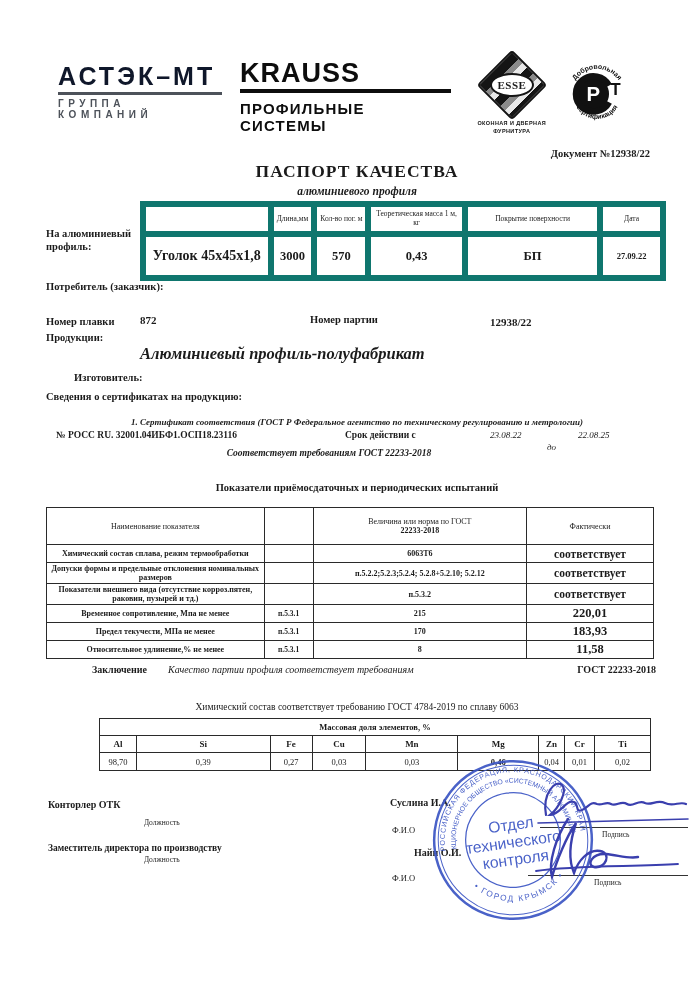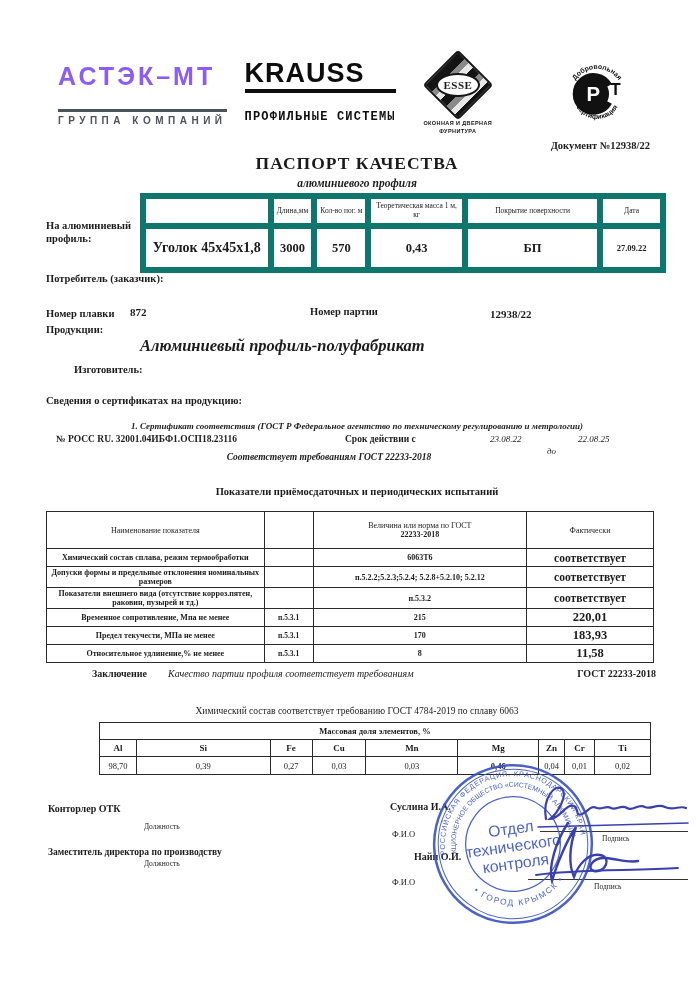--- a/index.html
+++ b/index.html
@@ -6,41 +6,41 @@
   .page{
     width:698px;height:1000px;background:#ffffff;position:relative;
     font-family:"Liberation Serif", serif;color:#1b1b1b;overflow:hidden;
   }
   .content{position:absolute;left:46px;top:0;width:622px;}
 
   
   .header{display:flex;align-items:flex-start;margin:56px 0 0 12px;}
   .astek{margin-top:6px;}
   .astek .nm{font-family:"Liberation Sans",sans-serif;font-weight:bold;font-size:25px;
-    letter-spacing:3px;color:#8b5cf6;border-bottom:3px solid #4d525a;padding-bottom:18px;}
+    letter-spacing:3px;color:#0f172a;border-bottom:3px solid #4d525a;padding-bottom:1px;}
   .astek .sub{font-family:"Liberation Sans",sans-serif;font-size:10px;font-weight:bold;
     letter-spacing:4.5px;color:#4d525a;margin-top:3px;}
   .krauss{margin:2px 0 0 18px;}
   .krauss .nm{font-family:"Liberation Sans",sans-serif;font-weight:bold;font-size:27px;
     letter-spacing:1px;color:#0d0d0d;border-bottom:4px solid #0d0d0d;padding-bottom:0px;}
-  .krauss .sub{font-family:Liberation Mono, monospace;font-size:12px;font-weight:bold;
-    letter-spacing:1.2px;color:#0d0d0d;margin-top:17px;}
+  .krauss .sub{font-family:Liberation Sans, sans-serif;font-size:15px;font-weight:bold;
+    letter-spacing:1.2px;color:#0d0d0d;margin-top:7px;}
   .esse{margin:0 0 0 22px;text-align:center;width:80px;}
   .esse .diamond{width:46px;height:46px;margin:4px auto 0;transform:rotate(45deg);
     background:repeating-linear-gradient(90deg,#141414 0 9px,#8a8a8a 9px 15px,#e8e8e8 15px 21px);
     border:2px solid #141414;border-radius:4px;position:relative;}
   .esse .oval{position:absolute;left:50%;top:50%;transform:translate(-50%,-50%) rotate(-45deg);
     width:40px;height:20px;background:#fff;border:2px solid #141414;border-radius:50%;
     display:flex;align-items:center;justify-content:center;}
   .esse .oval span{font-family:"Liberation Serif",serif;font-weight:bold;font-size:11px;letter-spacing:.5px;}
   .esse .sub{font-family:"Liberation Sans",sans-serif;font-size:5.5px;font-weight:bold;
     letter-spacing:.4px;margin-top:9px;line-height:1.5;color:#111;}
   .rightcol{margin-left:auto;margin-right:18px;text-align:right;}
   .rst{width:74px;height:74px;margin-left:auto;margin-right:16px;}
-  .docnum{font-size:10.5px;font-weight:bold;margin-top:6px;white-space:nowrap;}
+  .docnum{font-size:10.5px;font-weight:bold;margin-top:14px;white-space:nowrap;}
 
   
   .title{text-align:center;font-size:17.5px;font-weight:bold;letter-spacing:1px;margin-top:2px;}
   .subtitle{text-align:center;font-size:11.5px;font-weight:bold;font-style:italic;margin-top:3px;}
 
   
   .profile-row{display:flex;margin-top:4px;}
   .profile-label{width:94px;font-weight:bold;font-size:10.5px;line-height:1.25;padding-top:26px;}
   table{border-collapse:collapse;}
   table.profile{width:526px;}
@@ -49,30 +49,30 @@
   table.profile tr.d td{height:38px;}
   .pv-name{font-weight:bold;font-size:14px;}
   .pv-num{font-weight:bold;font-size:12.5px;}
   .pv-date{font-weight:bold;font-size:8.5px;}
 
   .consumer{font-weight:bold;font-size:10.5px;}
 
   
   .melt{position:relative;margin-top:22px;height:58px;}
   .melt .lab{position:absolute;left:0;top:0;font-weight:bold;font-size:10.5px;line-height:1.55;}
-  .melt .v872{position:absolute;left:84px;top:0;font-weight:bold;font-size:11px;}
+  .melt .v872{position:absolute;left:94px;top:0;font-weight:bold;font-size:11px;}
   .melt .blab{position:absolute;left:264px;top:0;font-weight:bold;font-size:10.5px;}
   .melt .bval{position:absolute;left:444px;top:2px;font-weight:bold;font-size:11px;}
   .melt .pname{position:absolute;left:94px;top:30px;font-weight:bold;font-style:italic;font-size:16.5px;}
 
   .manu .lab{font-weight:bold;font-size:10.5px;margin-left:28px;}
   .manu .addr{font-style:italic;font-size:8.5px;margin:9px 0 0 74px;}
 
   
-  .certs{margin-top:20px;}
+  .certs{margin-top:8px;}
   .certs .lab{font-weight:bold;font-size:10.5px;}
   .certs .l1{text-align:center;font-style:italic;font-size:9px;font-weight:600;margin-top:15px;}
   .certs .numline{position:relative;height:14px;margin-top:3px;font-size:9.5px;}
   .certs .numline .no{position:absolute;left:10px;top:0;font-weight:600;}
   .certs .numline .sl{position:absolute;left:299px;top:0;font-weight:bold;}
   .certs .numline .d1{position:absolute;left:444px;top:0;font-style:italic;font-size:9px;}
   .certs .numline .dl{position:absolute;left:501px;top:12px;font-style:italic;font-size:9px;}
   .certs .numline .d2{position:absolute;left:532px;top:0;font-style:italic;font-size:9px;}
   .certs .conf{text-align:center;margin-right:56px;font-style:italic;font-weight:600;font-size:9.5px;margin-top:4px;}
 

